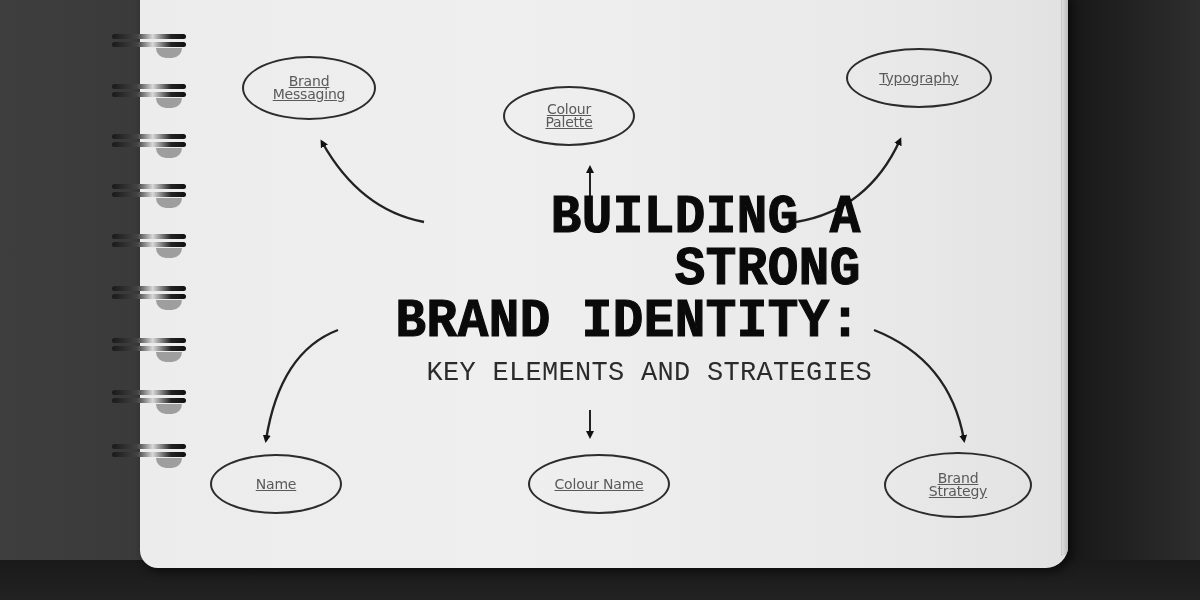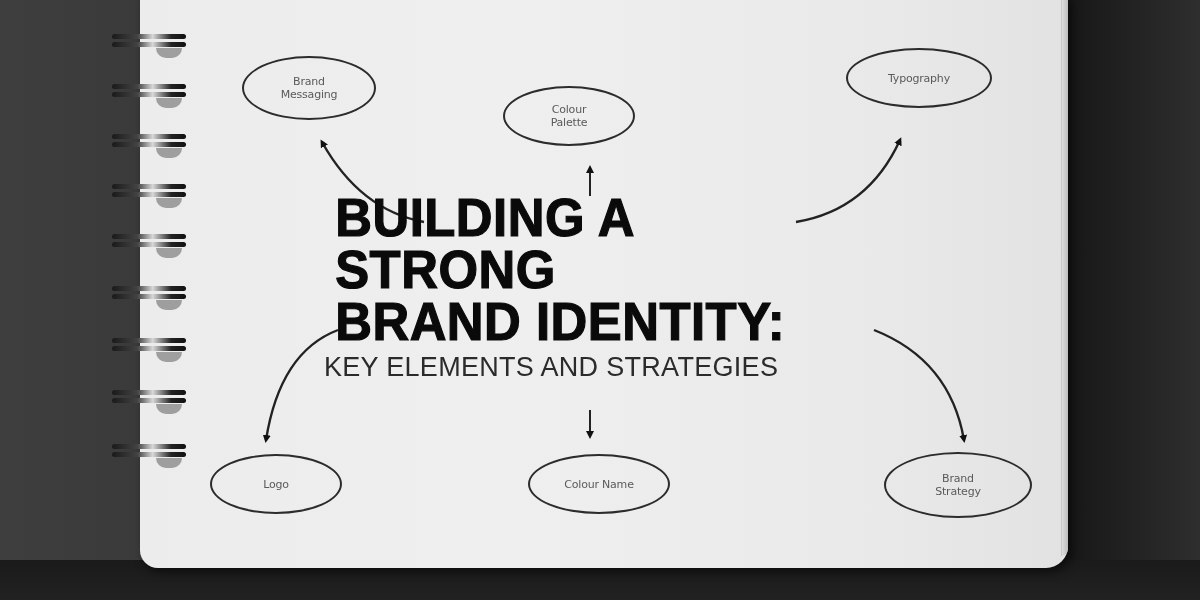--- a/index.html
+++ b/index.html
@@ -91,47 +91,48 @@
     .node {
       position: absolute;
       display: flex;
       align-items: center;
       justify-content: center;
       text-align: center;
       border: 2px solid #2c2c2c;
       border-radius: 50%;
       color: #5a5a5a;
       font-family: "DejaVu Sans", sans-serif;
-      font-size: 11px;
+      font-size: 14px;
       line-height: 13px;
       letter-spacing: -0.2px;
       box-sizing: border-box;
+      text-decoration: underline;
     }
     .node span { display: block; white-space: pre-line; }
     .title-block {
       position: absolute;
-      left: 324px;
+      left: 312px;
       top: 192px;
       width: 560px;
-      text-align: left;
-      font-family: Liberation Sans, sans-serif;
+      text-align: right;
+      font-family: Liberation Mono, monospace;
       color: #0a0a0a;
     }
     .title-line {
       display: block;
       font-weight: 900;
       font-size: 53px;
       line-height: 52px;
       letter-spacing: 0.5px;
       transform: scaleX(0.96);
       -webkit-text-stroke: 1.2px #0a0a0a;
     }
     .subtitle {
       display: block;
-      margin-top: 4px;
+      margin-top: 10px;
       font-size: 27px;
       line-height: 30px;
       color: #2b2b2b;
       letter-spacing: 0.3px;
       font-weight: 400;
     }
   </style>
 </head>
 <body>
 
@@ -208,21 +209,21 @@
 Messaging</span>
   </div>
   <div class="node" style="left:503px; top:86px; width:132px; height:60px;">
     <span>Colour
 Palette</span>
   </div>
   <div class="node" style="left:846px; top:48px; width:146px; height:60px;text-align:center;">
     <span>Typography</span>
   </div>
   <div class="node" style="left:210px; top:454px; width:132px; height:60px;">
-    <span>Logo</span>
+    <span>Name</span>
   </div>
   <div class="node" style="left:528px; top:454px; width:142px; height:60px;">
     <span>Colour Name</span>
   </div>
   <div class="node" style="left:884px; top:452px; width:148px; height:66px;">
     <span>Brand
 Strategy</span>
   </div>
 
   <div class="title-block">

